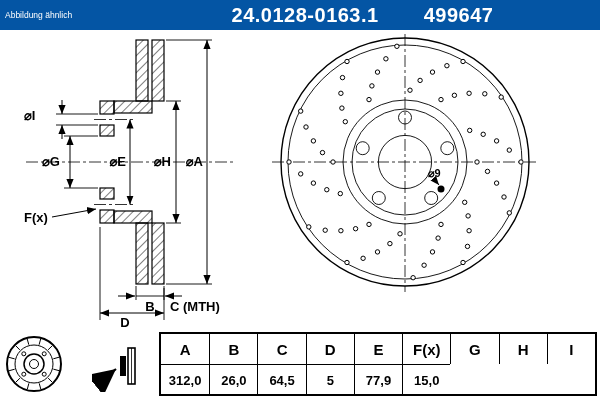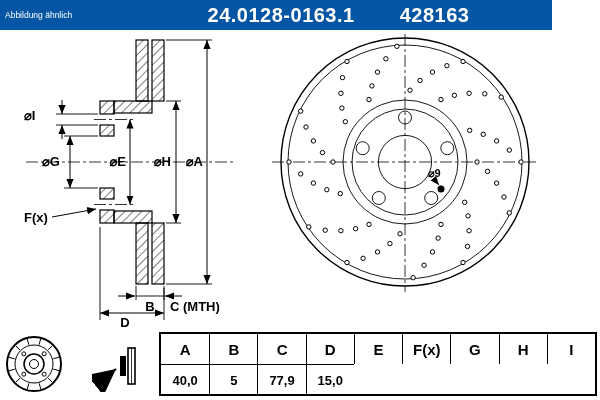--- a/index.html
+++ b/index.html
@@ -2,21 +2,21 @@
 <html><head>
 <meta charset="utf-8">
 <style>
   html,body{margin:0;padding:0;}
   body{
     width:600px;height:400px;position:relative;background:#fff;overflow:hidden;
     font-family:"Liberation Sans",sans-serif;
   }
   
   .header{
-    position:absolute;top:0;left:0;width:552px;height:30px;
+    position:absolute;top:0;left:0;width:600px;height:30px;
     background:#0455a4;color:#fff;display:flex;align-items:center;
   }
   .note{font-size:8.5px;line-height:1.2;margin-left:5px;width:120px;}
   .partnos{flex:1;display:flex;justify-content:center;gap:45px;
     font-size:20px;font-weight:bold;letter-spacing:.5px;}
   
   .drawing{position:absolute;top:30px;left:0;}
   .out{stroke:#000;stroke-width:1.4;fill:none;}
   .thin{stroke:#000;stroke-width:.9;fill:none;}
   .dim{stroke:#000;stroke-width:1;fill:none;}
@@ -42,21 +42,21 @@
 </style>
 </head>
 <body>
 
 <div class="header" style="background: rgb(4, 85, 164); color: rgb(255, 255, 255);">
   <div class="note">
     <div>Abbildung ähnlich</div>
   </div>
   <div class="partnos">
     <span>24.0128-0163.1</span>
-    <span>428163</span>
+    <span>499647</span>
   </div>
 </div>
 
 <svg class="drawing" width="600" height="300" viewBox="0 0 600 300">
   <defs>
     <pattern id="hatch" width="6" height="6" patternUnits="userSpaceOnUse" patternTransform="rotate(45)">
       <line x1="0" y1="0" x2="0" y2="6" stroke="#000" stroke-width="1"></line>
     </pattern>
     <marker id="arr" viewBox="0 0 10 10" refX="10" refY="5" markerWidth="9" markerHeight="9" orient="auto-start-reverse">
       <path d="M0,1 L10,5 L0,9 z" fill="#000"></path>
@@ -215,21 +215,23 @@
 <div class="spec-table">
   <div class="cell hdr">A</div>
   <div class="cell hdr">B</div>
   <div class="cell hdr">C</div>
   <div class="cell hdr">D</div>
   <div class="cell hdr">E</div>
   <div class="cell hdr">F(x)</div>
   <div class="cell hdr">G</div>
   <div class="cell hdr">H</div>
   <div class="cell hdr">I</div>
-  <div class="cell val">40,0</div>
+  <div class="cell val">312,0</div>
+  <div class="cell val">26,0</div>
+  <div class="cell val">64,5</div>
   <div class="cell val">5</div>
   <div class="cell val">77,9</div>
   <div class="cell val">15,0</div>
 </div>
 
 <svg class="icon-disc" width="62" height="62" viewBox="0 0 62 62">
   <circle cx="31" cy="31" r="27" fill="#fff" stroke="#000" stroke-width="2"></circle>
   <circle cx="31" cy="31" r="19" fill="#fff" stroke="#000" stroke-width="1"></circle>
   <circle cx="31" cy="31" r="10" fill="#fff" stroke="#000" stroke-width="1.5"></circle>
   <circle cx="31" cy="31" r="4.5" fill="#fff" stroke="#000" stroke-width="1"></circle>

